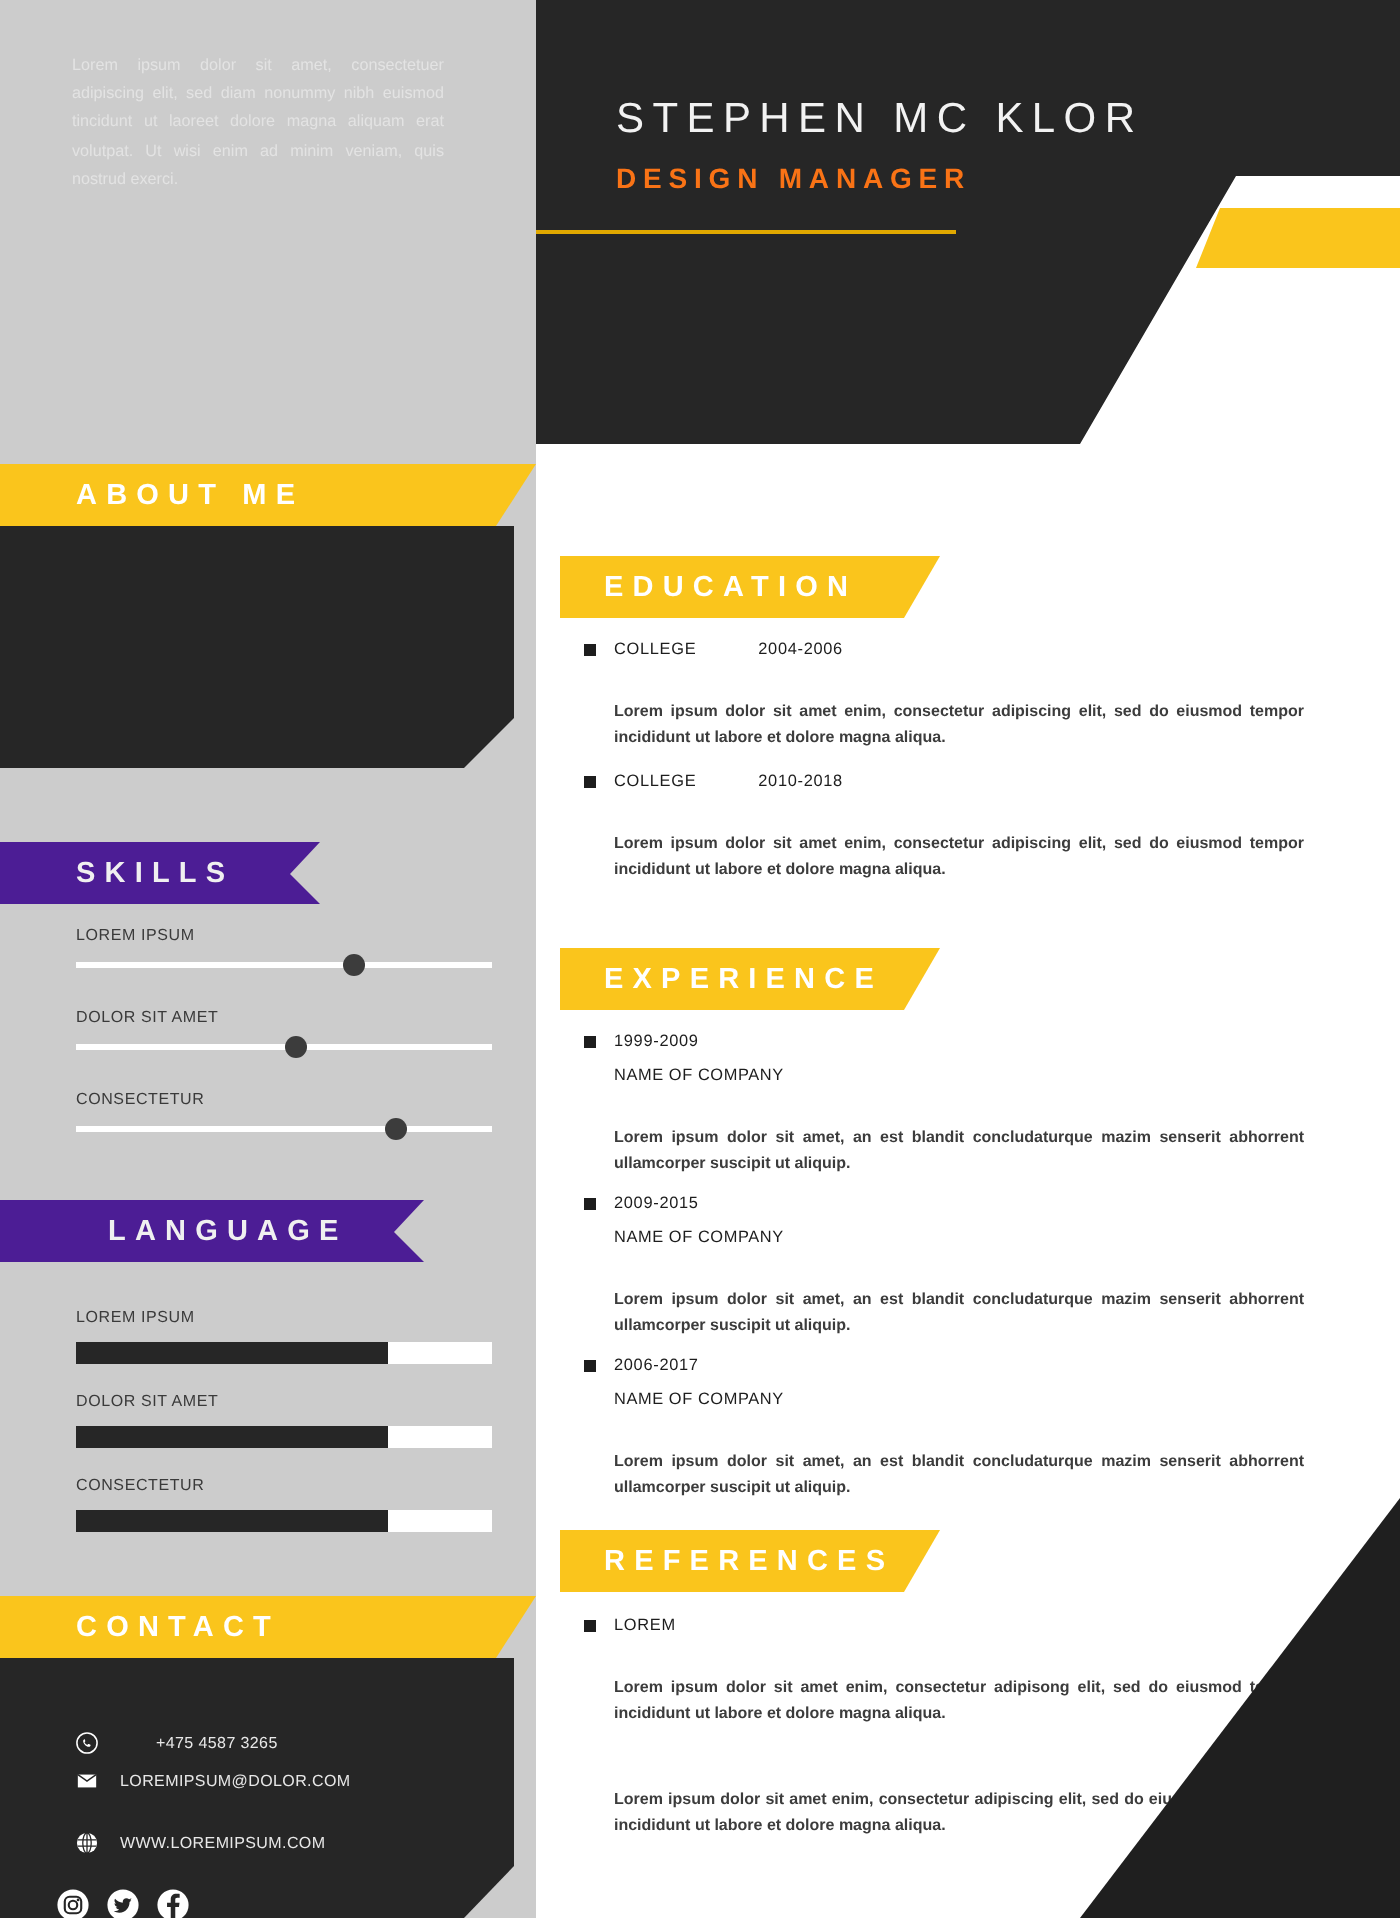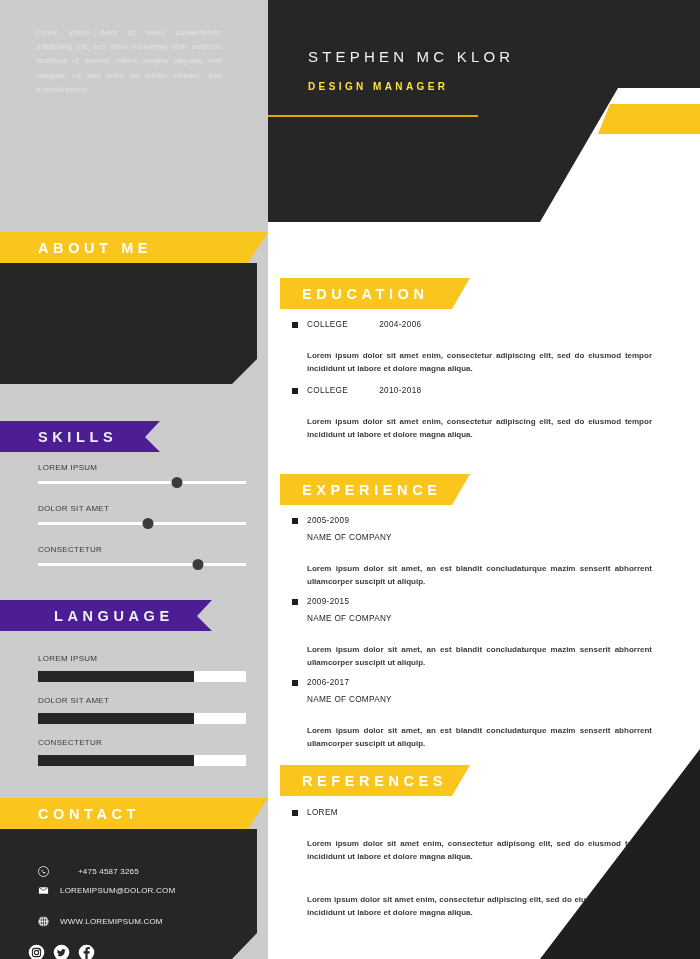--- a/index.html
+++ b/index.html
@@ -18,26 +18,26 @@
   }
 
   
   .header{
     position:absolute;left:268px;top:0;width:432px;height:222px;
     background:#262626;
     clip-path:polygon(0 0, 432px 0, 432px 88px, 350px 88px, 272px 222px, 0 222px);
   }
   .header-name{
     position:absolute;left:40px;top:48px;
-    color:#f2f2f2;font-size:15px;letter-spacing:4.2px;font-weight:400;
+    color:#f2f2f2;font-size:21px;letter-spacing:4.2px;font-weight:400;
     white-space:nowrap;
   }
   .header-role{
     position:absolute;left:40px;top:81px;
-    color:#fde047;font-size:10px;letter-spacing:3.4px;font-weight:700;
+    color:#f97316;font-size:14px;letter-spacing:3.4px;font-weight:700;
     white-space:nowrap;
   }
   .header-rule{
     position:absolute;left:0px;top:115px;width:210px;height:2px;background:#e0a800;
   }
   
   .ribbon{
     position:absolute;left:598px;top:104px;width:102px;height:30px;
     background:#fac51c;
     clip-path:polygon(12px 0, 102px 0, 102px 30px, 0 30px);
@@ -299,21 +299,21 @@
     <div class="entry-body">Lorem ipsum dolor sit amet enim, consectetur adipiscing elit, sed do eiusmod tempor incididunt ut labore et dolore magna aliqua.</div>
   </div>
 
   <div class="banner banner-yellow bnr-right bnr-experience">
     <span>EXPERIENCE</span>
   </div>
 
   <div class="entry" style="top:516px;">
     <div class="entry-head">
       <span class="bullet"></span>
-      <span>2005-2009</span>
+      <span>1999-2009</span>
     </div>
     <div class="entry-company">NAME OF COMPANY</div>
     <div class="entry-body">Lorem ipsum dolor sit amet, an est blandit concludaturque mazim senserit abhorrent ullamcorper suscipit ut aliquip.</div>
   </div>
 
   <div class="entry" style="top:597px;">
     <div class="entry-head">
       <span class="bullet"></span>
       <span>2009-2015</span>
     </div>

